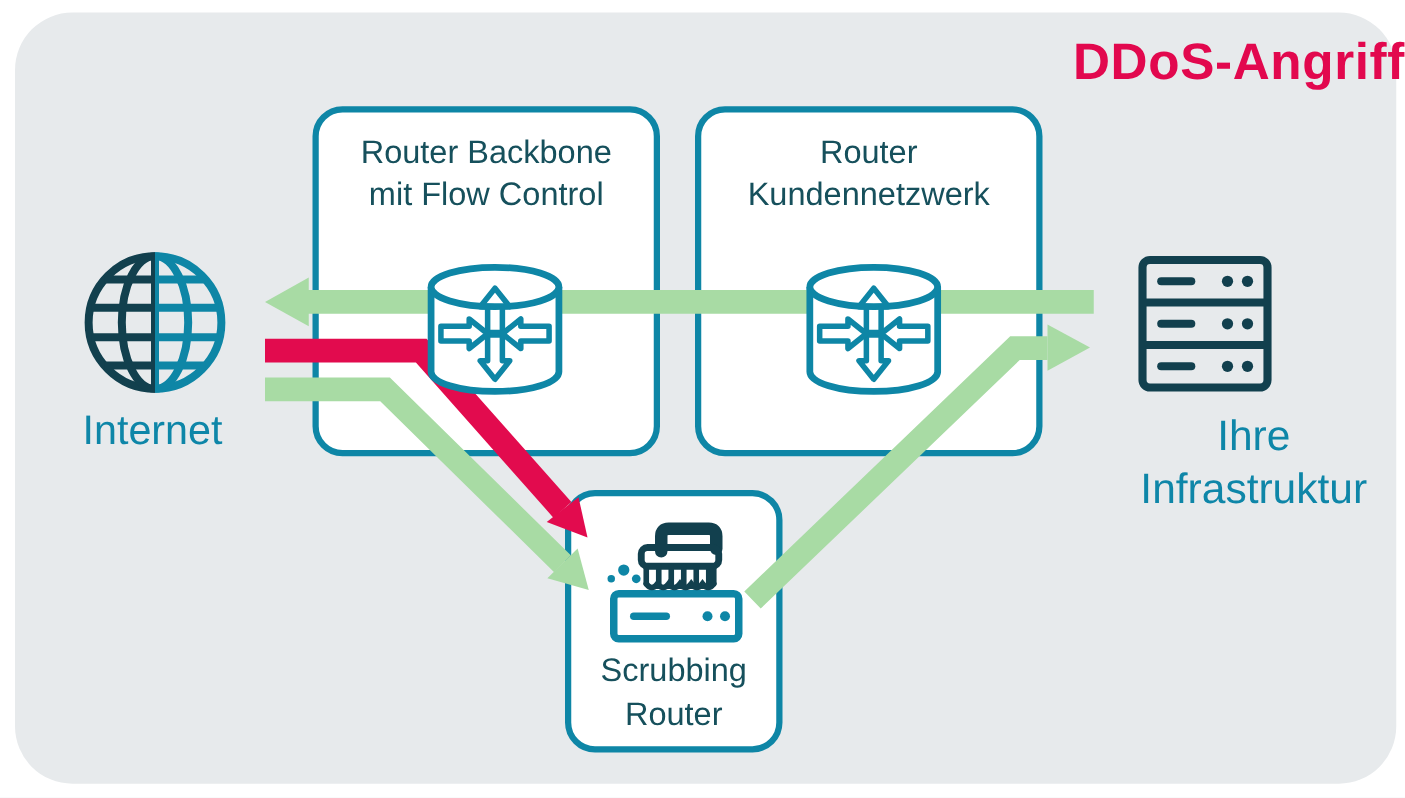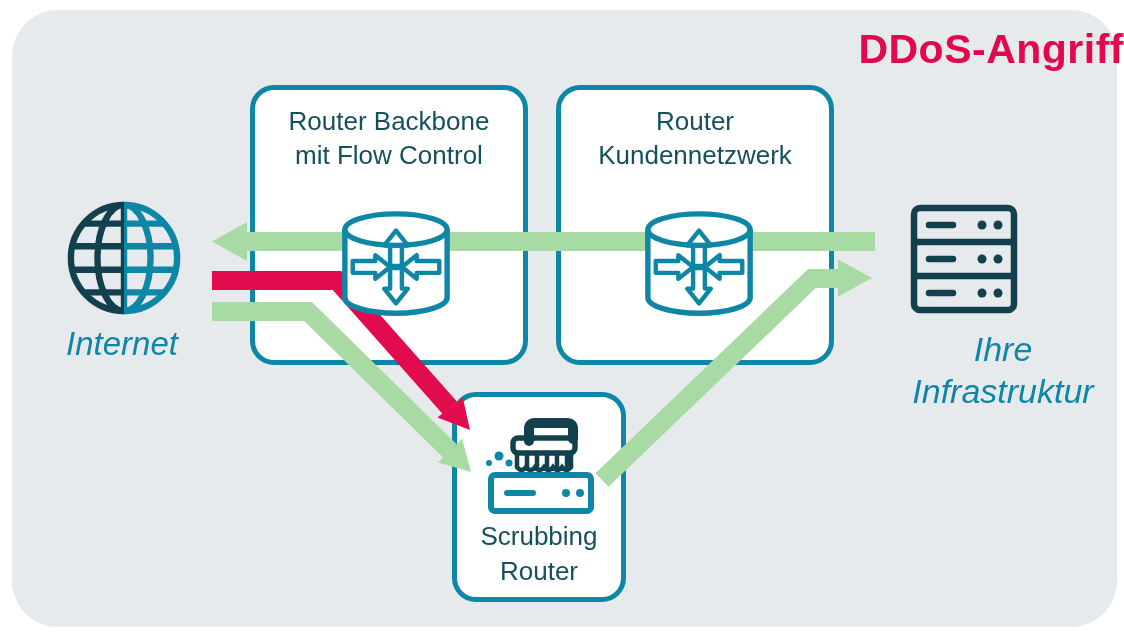--- a/index.html
+++ b/index.html
@@ -18,21 +18,21 @@
              color:#16505C;}
   .box-scrub .box-label{margin-top:122px;line-height:35px;}
   .flows{position:absolute;left:0;top:0;width:1124px;height:638px;z-index:2;
          pointer-events:none;}
   .icon{position:absolute;z-index:3;}
   .icon-globe{left:65px;top:199px;width:118px;height:118px;}
   .icon-cyl-backbone{left:337px;top:205px;width:118px;height:121px;}
   .icon-cyl-customer{left:640px;top:205px;width:118px;height:121px;}
   .icon-server{left:908px;top:202px;width:112px;height:114px;}
   .icon-scrub{left:483px;top:414px;width:130px;height:102px;}
-  .side-label{position:absolute;z-index:3;text-align:center;color:#0E86A8;font-style:italic;}
+  .side-label{position:absolute;z-index:3;text-align:center;color:#0E86A8;}
   .label-internet{left:12px;top:325px;width:220px;font-size:33px;}
   .label-infra{left:883px;top:328px;width:240px;font-size:34px;line-height:42px;}
 </style>
 </head>
 <body>
 
 <div class="panel"></div>
 
 <div class="title">DDoS-Angriff</div>
 

